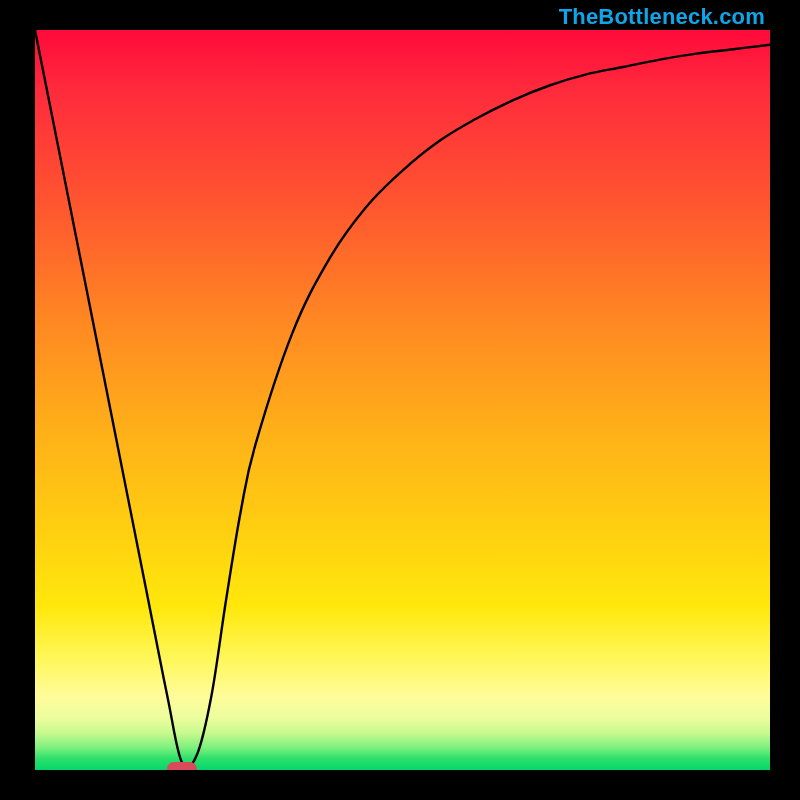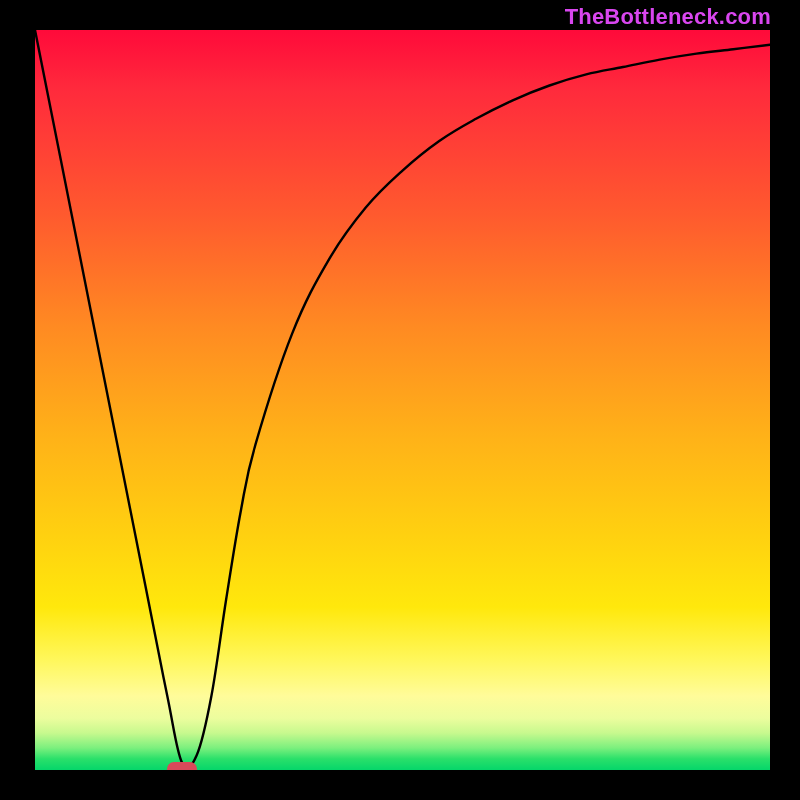--- a/index.html
+++ b/index.html
@@ -43,24 +43,24 @@
       #ecfd9e 93%,
       #c7f98e 95%,
       #7cf07e 97%,
       #2ae06a 98.5%,
       #05d66a 100%
     );
   }
   .watermark {
     position: absolute;
     top: 4px;
-    right: 29px;
+    right: 35px;
     font-size: 22px;
     font-weight: 600;
-    color: #d946ef;
+    color: #0ea5e9;
     letter-spacing: 0.2px;
     user-select: none;
   }
   .curve-svg {
     position: absolute;
     inset: 0;
     width: 100%;
     height: 100%;
   }
   .marker {

